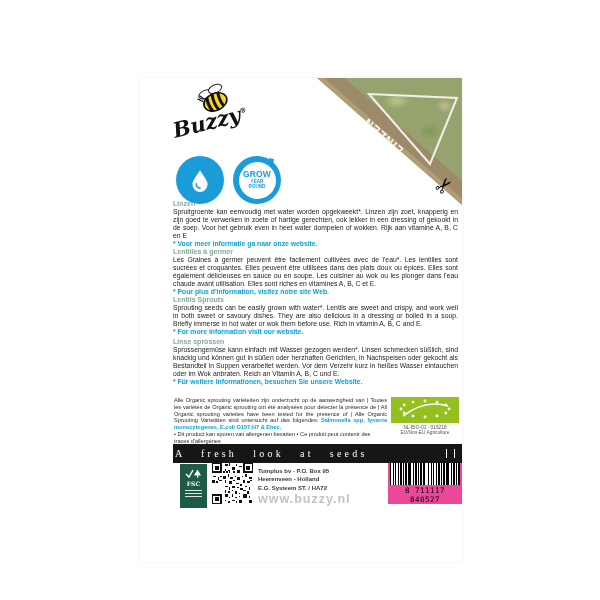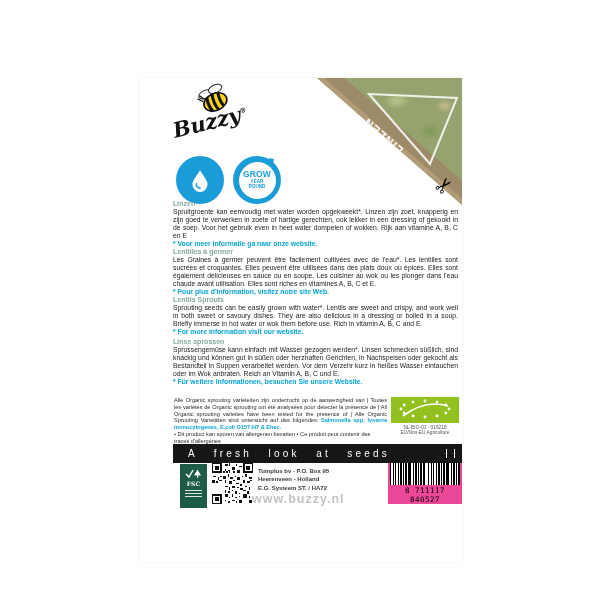--- a/index.html
+++ b/index.html
@@ -60,34 +60,34 @@
       color:#2a2a2a;text-align:justify;margin:0;}
   .cert .pathogens{color:#0aa2d5;font-weight:bold;}
   .allergens{position:absolute;left:34px;top:353px;width:213px;font-size:5.6px;line-height:1.3;color:#2a2a2a;}
   
   .eu{position:absolute;left:251px;top:319px;width:68px;text-align:center;}
   .eu-box{width:68px;height:26px;background:#93c01f;display:block;}
   .eu-code{font-size:4.8px;color:#555;margin-top:1.5px;line-height:1.25;}
   
   .banner{position:absolute;left:33px;top:366px;width:289px;height:19px;background:#161616;
       color:#fff;display:flex;align-items:center;overflow:hidden;}
-  .banner-text{font-family:Liberation Sans, sans-serif;font-size:10px;letter-spacing:.32em;
-      word-spacing:1.05em;padding-left:15px;white-space:nowrap;}
+  .banner-text{font-family:Liberation Serif, serif;font-size:10px;letter-spacing:.32em;
+      word-spacing:1.05em;padding-left:2px;white-space:nowrap;}
   .banner-ticks{position:absolute;right:7px;top:5px;width:7px;height:9px;
       border-left:1px solid #fff;border-right:1px solid #fff;}
   
   .fsc{position:absolute;left:40px;top:386px;width:27px;height:44px;background:#1d5b45;
       display:flex;flex-direction:column;align-items:center;padding-top:3px;box-sizing:border-box;}
   .fsc-label{color:#fff;font-size:6px;font-weight:bold;font-family:"DejaVu Serif",serif;margin-top:1px;}
   .fsc-lines{width:17px;margin-top:3px;}
   .fsc-lines i{display:block;height:1px;background:rgba(255,255,255,.85);margin-bottom:2px;}
   .qr{position:absolute;left:72px;top:385px;width:41px;height:41px;background:#fff;}
   .addr{position:absolute;left:118px;top:389px;font-size:6px;font-weight:bold;color:#3a3a3a;line-height:1.35;}
   .sys{position:absolute;left:118px;top:407px;font-size:6px;font-weight:bold;color:#3a3a3a;}
-  .www{position:absolute;left:112px;top:414px;font-size:12.5px;font-weight:bold;color:#c4c4c4;letter-spacing:1px;}
+  .www{position:absolute;left:118px;top:414px;font-size:12.5px;font-weight:bold;color:#c4c4c4;letter-spacing:1px;}
   .barcode{position:absolute;left:248px;top:385px;width:74px;background:#ec4899;text-align:center;}
   .bars{height:22px;margin:0 2px;background:
       repeating-linear-gradient(90deg,#000 0,#000 1.4px,#fff 1.4px,#fff 2.6px,
       #000 2.6px,#000 4.4px,#fff 4.4px,#fff 5.2px,#000 5.2px,#000 6px,#fff 6px,#fff 7.6px);}
   .digits{font-family:"DejaVu Sans Mono", monospace;font-size:7.5px;color:#000;margin-top:0.5px;letter-spacing:.5px;}
 </style>
 </head>
 <body>
 
 <div class="page">

